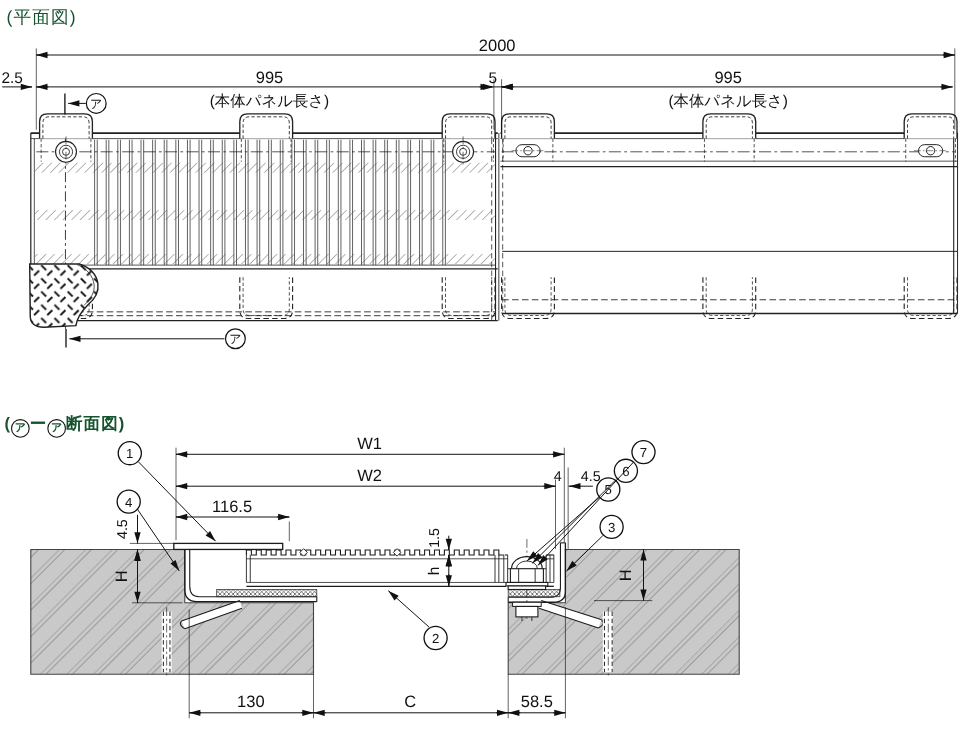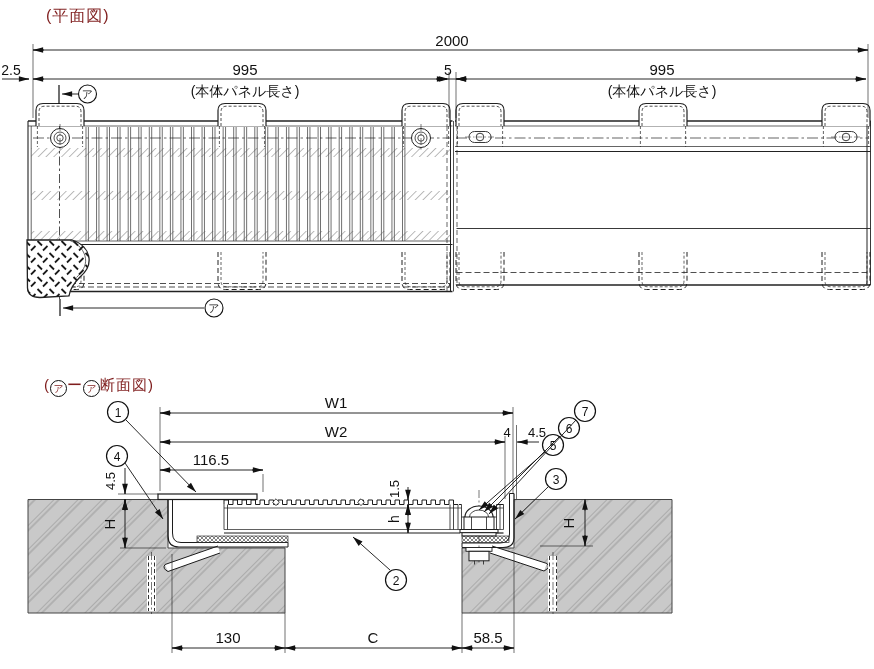--- a/index.html
+++ b/index.html
@@ -1,22 +1,22 @@
 <!DOCTYPE html>
 <html><head>
 <meta charset="utf-8">
 <style>
   html,body{margin:0;padding:0;background:#fff;}
   body{width:874px;height:669px;position:relative;font-family:"Liberation Sans","DejaVu Sans",sans-serif;color:#111;}
   #stage{position:absolute;left:0;top:0;width:874px;height:669px;}
   svg text{fill:#111;}
   .t15{font-size:15px;} .t14{font-size:14px;} .t13{font-size:13px;} .t12{font-size:12px;} .t11{font-size:11px;}
-  .title{position:absolute;font-size:16px;letter-spacing:1px;color:#7f1d1d;white-space:nowrap;margin-left:40px;}
+  .title{position:absolute;font-size:16px;letter-spacing:1px;color:#14532d;white-space:nowrap;}
   #plan-title{left:6px;top:6px;}
-  #section-title{left:4px;top:376px;font-size:15px;}
+  #section-title{left:4px;top:376px;font-size:15px;font-weight:bold;}
   .circled{display:inline-block;width:15px;height:15px;line-height:15px;border:1.2px solid #111;border-radius:50%;font-size:10px;text-align:center;vertical-align:-2px;letter-spacing:0;}
 </style>
 </head>
 <body>
 
 <div id="plan-title" class="title">(平面図)</div>
 
 <div id="section-title" class="title">
   <span>(</span><span class="circled">ア</span><span>ー</span><span class="circled">ア</span><span>断面図)</span>
 </div>

